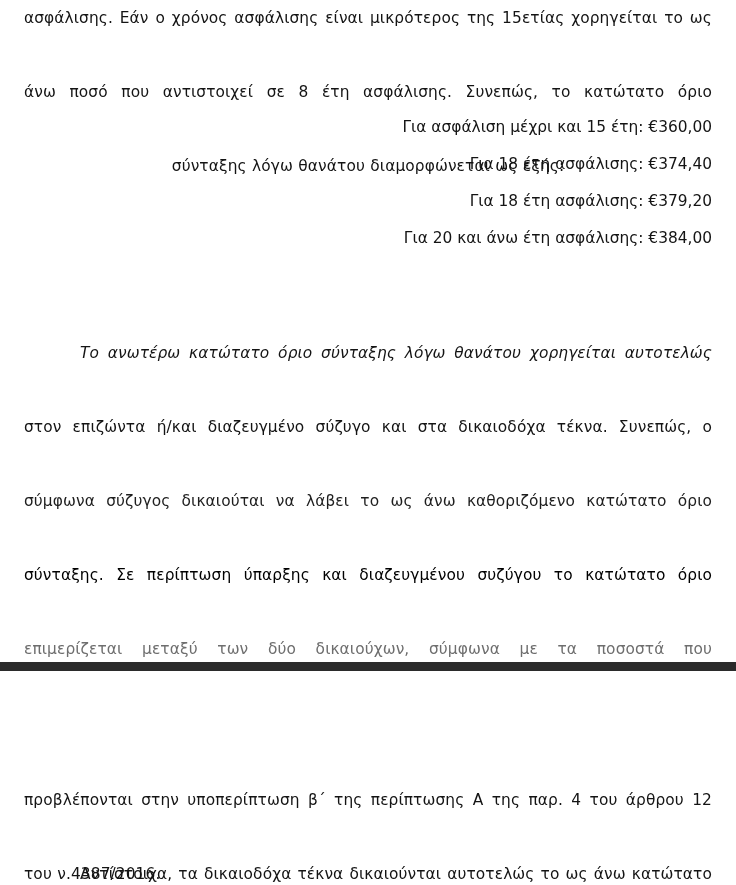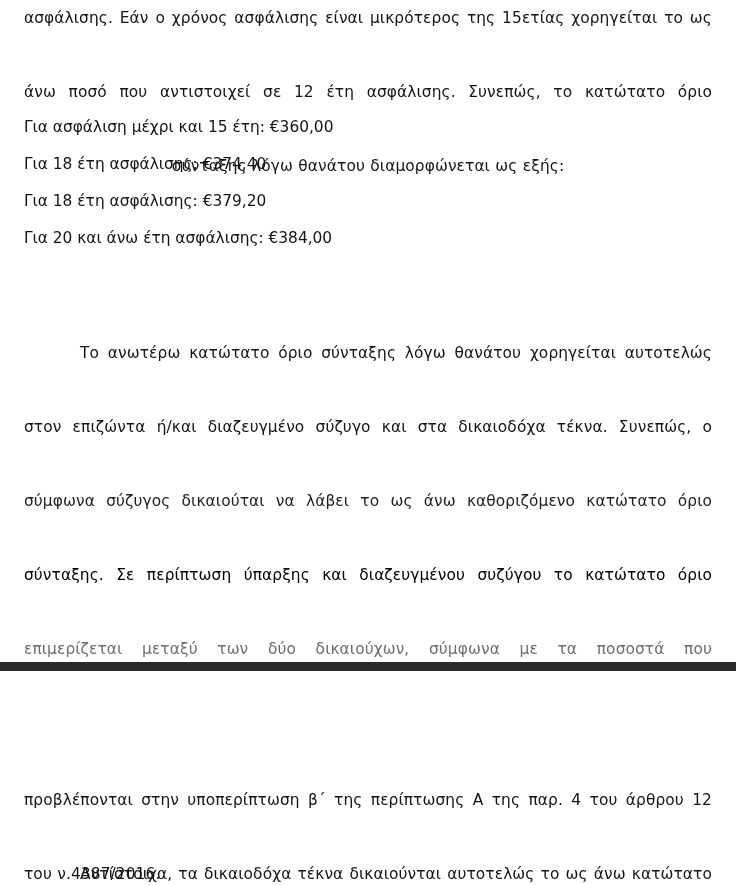--- a/index.html
+++ b/index.html
@@ -66,21 +66,21 @@
     height: 0;
   }
 
   
   #amount-list {
     top: 109px;
   }
   .amount-line {
     font-size: 15.4px;
     line-height: 37px;
-    text-align: left;
+    text-align: right;
     white-space: nowrap;
   }
 
   
   #para-second {
     top: 335px;
   }
 
   
   .fade-1 { color: #141414; }
@@ -123,33 +123,33 @@
     top: 185px;
   }
 </style>
 </head>
 <body>
 
 <div class="scan-page" id="page-upper">
 
   <div class="text-col para" id="para-top">
     <span class="force-justify fade-1">ασφάλισης. Εάν ο χρόνος ασφάλισης είναι μικρότερος της 15ετίας χορηγείται το ως</span>
-    <span class="force-justify fade-1">άνω ποσό που αντιστοιχεί σε 12 έτη ασφάλισης. Συνεπώς, το κατώτατο όριο</span>
+    <span class="force-justify fade-1">άνω ποσό που αντιστοιχεί σε 8 έτη ασφάλισης. Συνεπώς, το κατώτατο όριο</span>
     <span class="fade-1" style="display:block;text-align:center;">σύνταξης λόγω θανάτου διαμορφώνεται ως εξής:</span>
   </div>
 
   <div class="text-col" id="amount-list">
     <div class="amount-line fade-1">Για  ασφάλιση μέχρι και 15 έτη: €360,00</div>
     <div class="amount-line fade-1">Για 18 έτη ασφάλισης: €374,40</div>
     <div class="amount-line fade-1">Για 18 έτη ασφάλισης: €379,20</div>
     <div class="amount-line fade-1">Για 20 και άνω έτη ασφάλισης: €384,00</div>
   </div>
 
   <div class="text-col para" id="para-second">
-    <span class="force-justify fade-1" style="text-indent:56px;">Το ανωτέρω κατώτατο όριο σύνταξης λόγω θανάτου χορηγείται αυτοτελώς</span>
+    <span class="force-justify fade-1" style="text-indent:56px;font-style:italic;">Το ανωτέρω κατώτατο όριο σύνταξης λόγω θανάτου χορηγείται αυτοτελώς</span>
     <span class="force-justify fade-1">στον επιζώντα ή/και διαζευγμένο σύζυγο και στα δικαιοδόχα τέκνα. Συνεπώς, ο</span>
     <span class="force-justify fade-2">σύμφωνα σύζυγος δικαιούται να λάβει το ως άνω καθοριζόμενο κατώτατο όριο</span>
     <span class="force-justify fade-3">σύνταξης. Σε περίπτωση ύπαρξης και διαζευγμένου συζύγου το κατώτατο όριο</span>
     <span class="force-justify fade-4">επιμερίζεται μεταξύ των δύο δικαιούχων, σύμφωνα με τα ποσοστά που</span>
   </div>
 
 </div>
 
 <div id="page-separator"></div>
 

